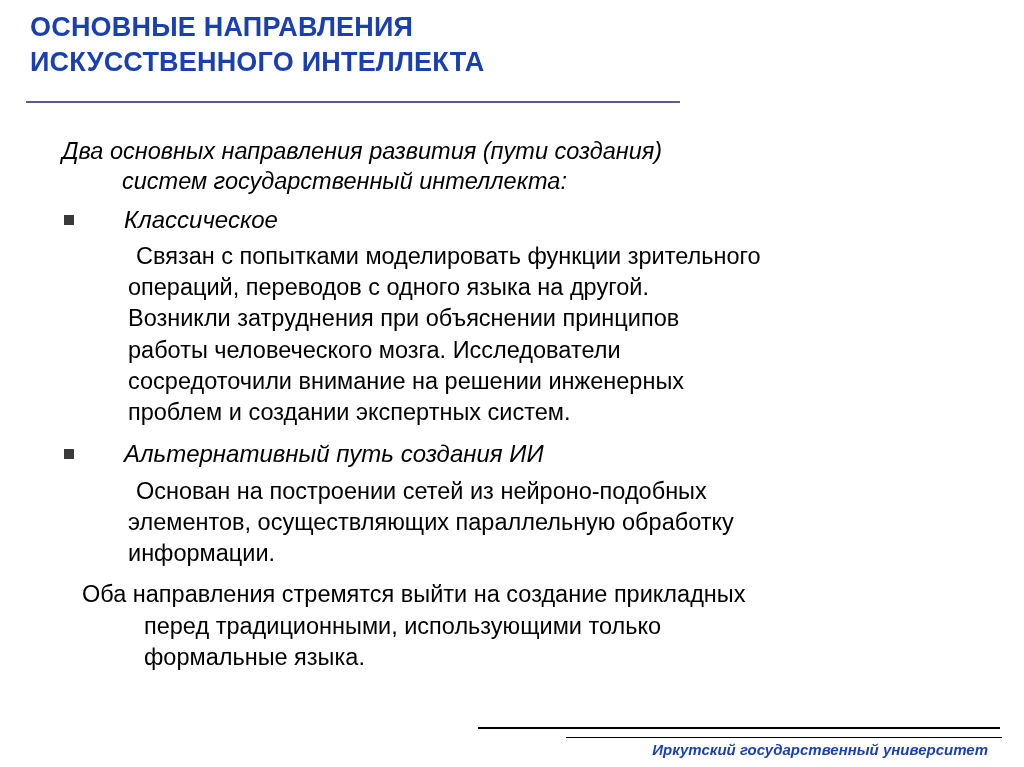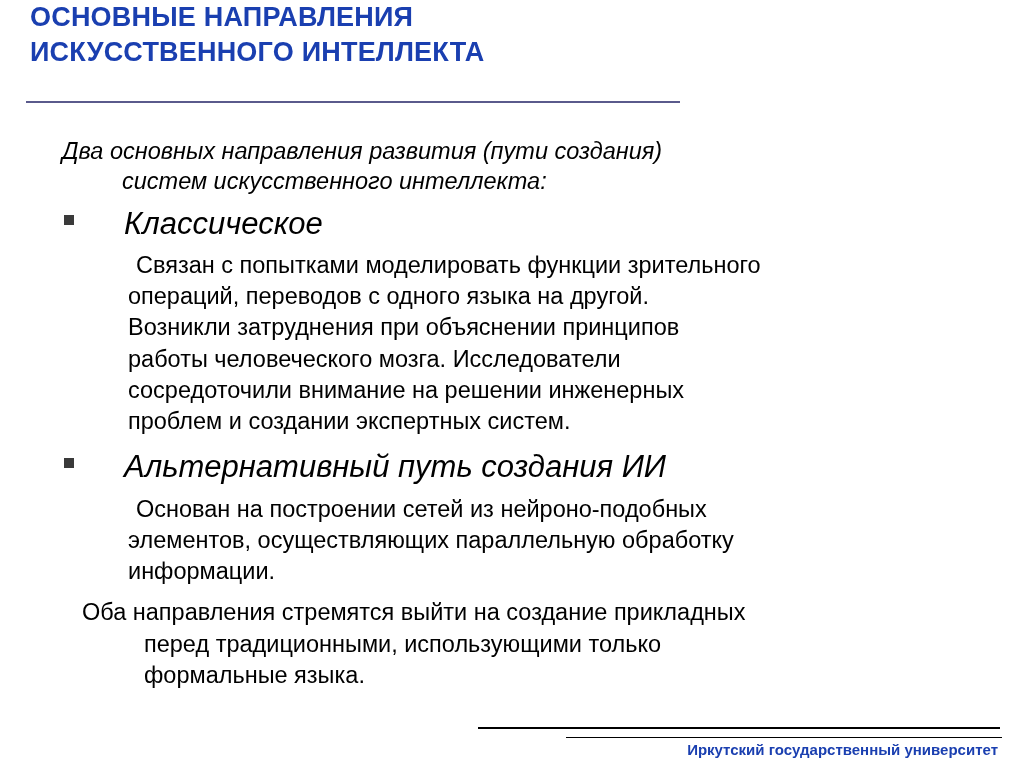--- a/index.html
+++ b/index.html
@@ -19,21 +19,21 @@
   .slide {
     position: absolute;
     inset: 0;
     background: #ffffff;
   }
 
   
   .title {
     position: absolute;
     left: 30px;
-    top: 0;
+    top: 10px;
     width: 700px;
     font-size: 27px;
     font-weight: bold;
     line-height: 1.28;
     color: #1a3fb0;
     letter-spacing: 0.2px;
   }
   .title .line {
     display: block;
     white-space: nowrap;
@@ -81,21 +81,21 @@
   .bullet-mark {
     position: absolute;
     left: 2px;
     top: 11px;
     width: 10px;
     height: 10px;
     background: #3a3a3a;
   }
   .bullet-text {
     font-style: italic;
-    font-size: 31px;
+    font-size: 24px;
     line-height: 1.3;
   }
 
   .sub-para {
     padding-left: 66px;
     font-size: 23.5px;
     line-height: 1.33;
     margin-bottom: 10px;
   }
   .sub-para .first {
@@ -133,23 +133,24 @@
   .footer-rule-2 {
     position: absolute;
     left: 566px;
     top: 737px;
     width: 436px;
     height: 0;
     border-top: 1px solid #000000;
   }
   .footer-text {
     position: absolute;
-    right: 26px;
+    right: 36px;
     top: 741px;
     font-size: 15px;
+    font-style: italic;
     font-weight: bold;
     color: #1a3fb0;
     white-space: nowrap;
   }
 </style>
 </head>
 <body>
 
 <div class="slide">
 
@@ -157,21 +158,21 @@
     <span class="line">ОСНОВНЫЕ НАПРАВЛЕНИЯ</span>
     <span class="line">ИСКУССТВЕННОГО ИНТЕЛЛЕКТА</span>
   </div>
 
   <div class="title-rule"></div>
 
   <div class="body">
 
     <p class="para lead">
       <span class="ln l1">Два основных направления развития (пути создания)</span>
-      <span class="ln l2">систем искусственного интеллекта:</span>
+      <span class="ln l2">систем государственный интеллекта:</span>
     </p>
 
     <div class="bullet-row">
       <span class="bullet-mark"></span>
       <span class="bullet-text">Классическое</span>
     </div>
 
     <div class="para sub-para">
       <span class="ln first">Связан с попытками моделировать функции зрительного</span>
       <span class="ln">операций, переводов с одного языка на другой.</span>

